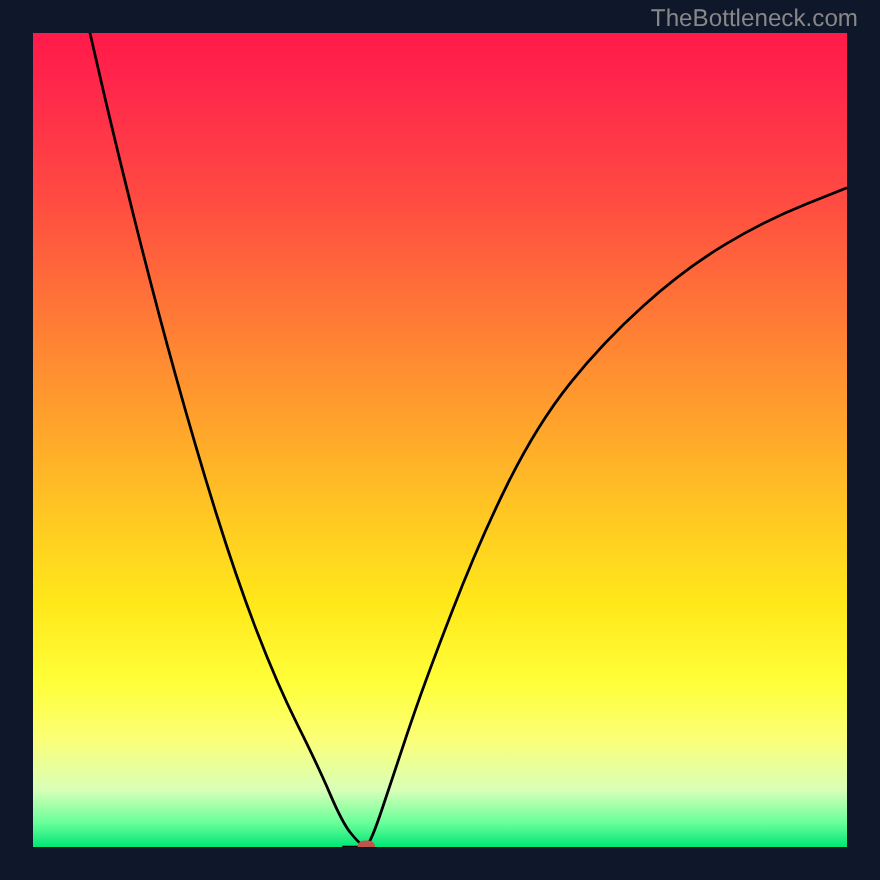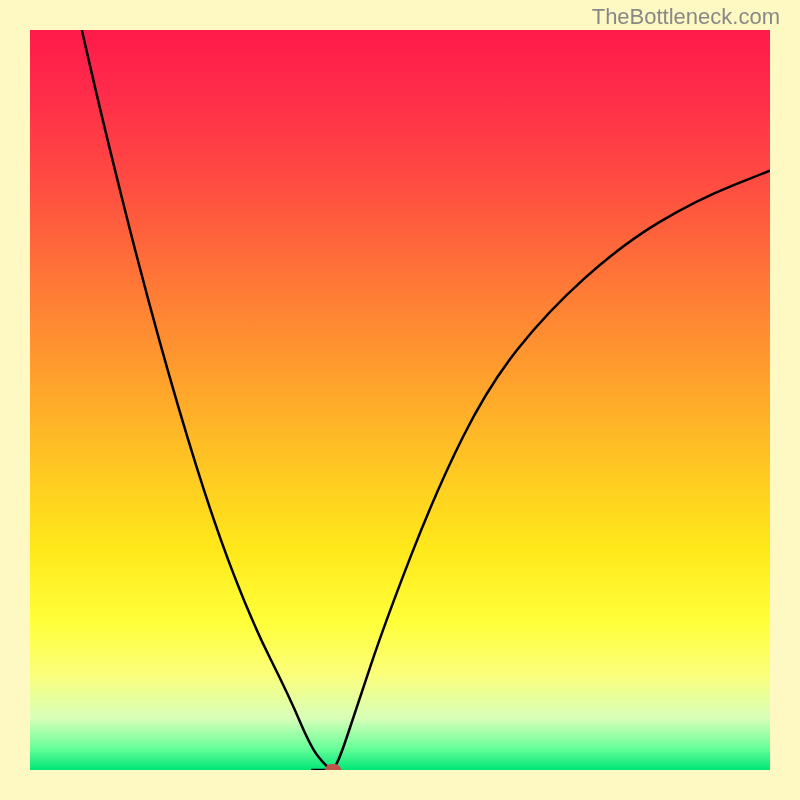--- a/index.html
+++ b/index.html
@@ -7,21 +7,21 @@
     width: 800px;
     height: 800px;
     background: #000;
     position: relative;
     font-family: Arial, sans-serif;
     overflow: hidden;
   }
   .frame {
     position: absolute;
     inset: 0;
-    background: #fef9c3;
+    background: #0f172a;
   }
   .watermark {
     position: absolute;
     top: 4px;
     right: 20px;
     color: #888;
     font-size: 22px;
     font-weight: 500;
     z-index: 10;
   }

